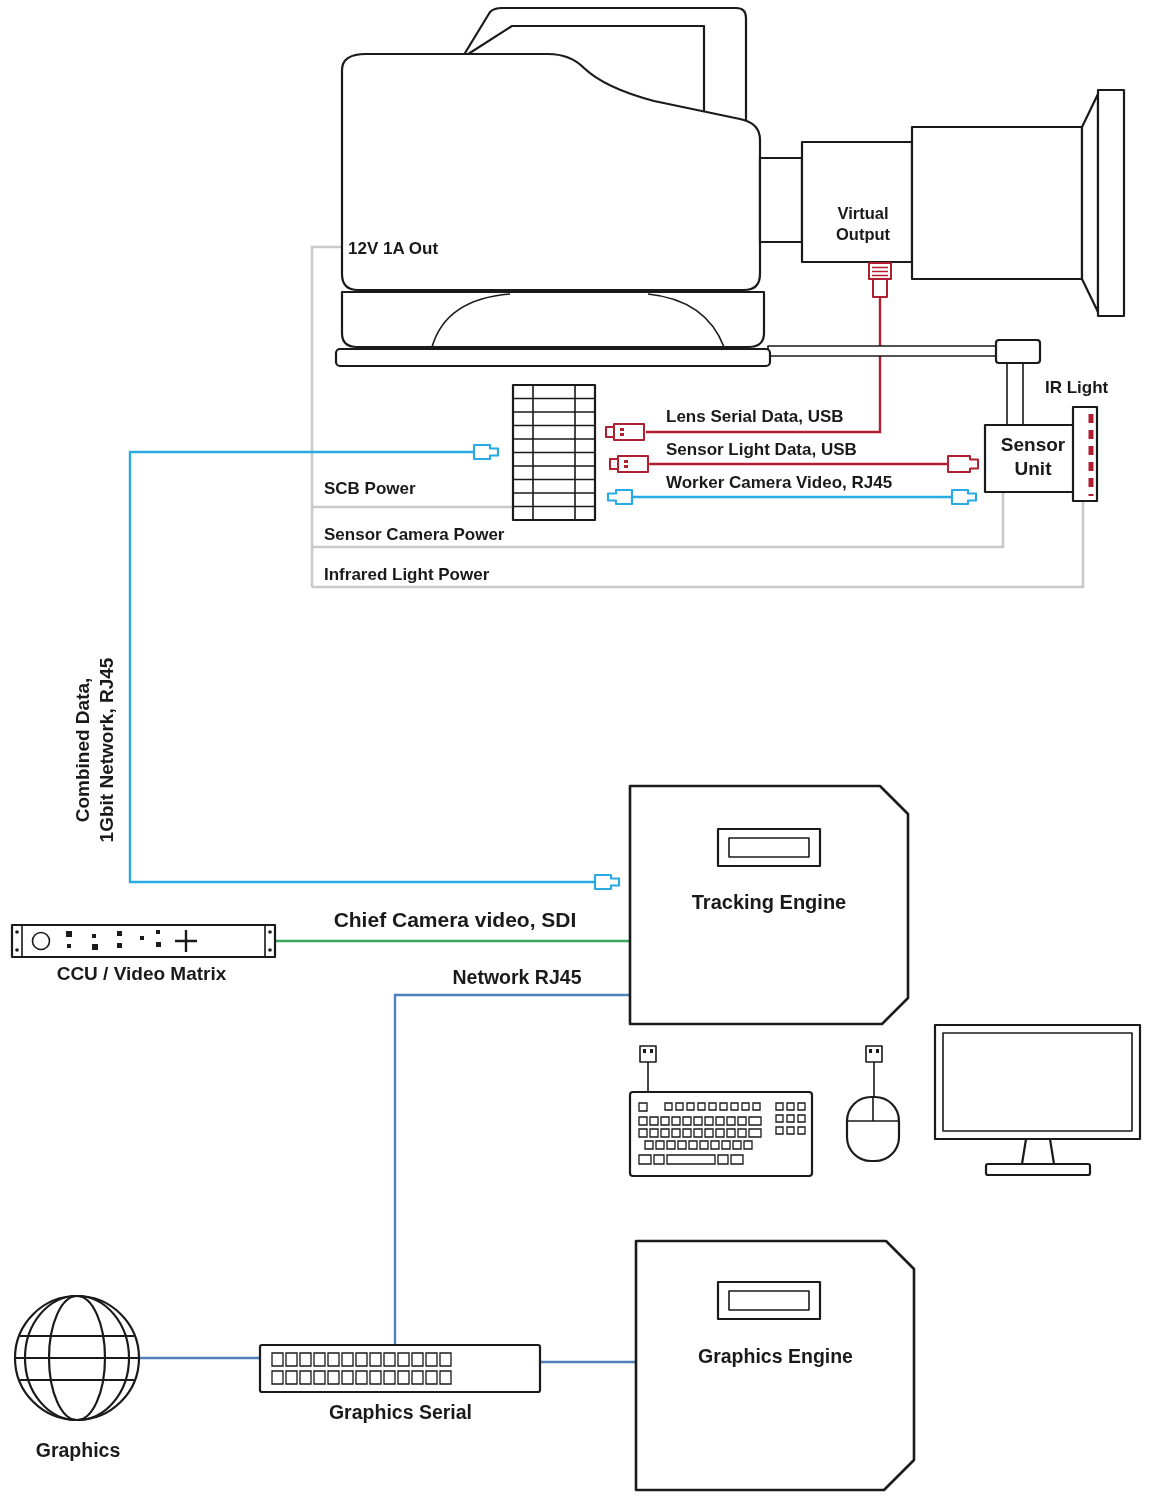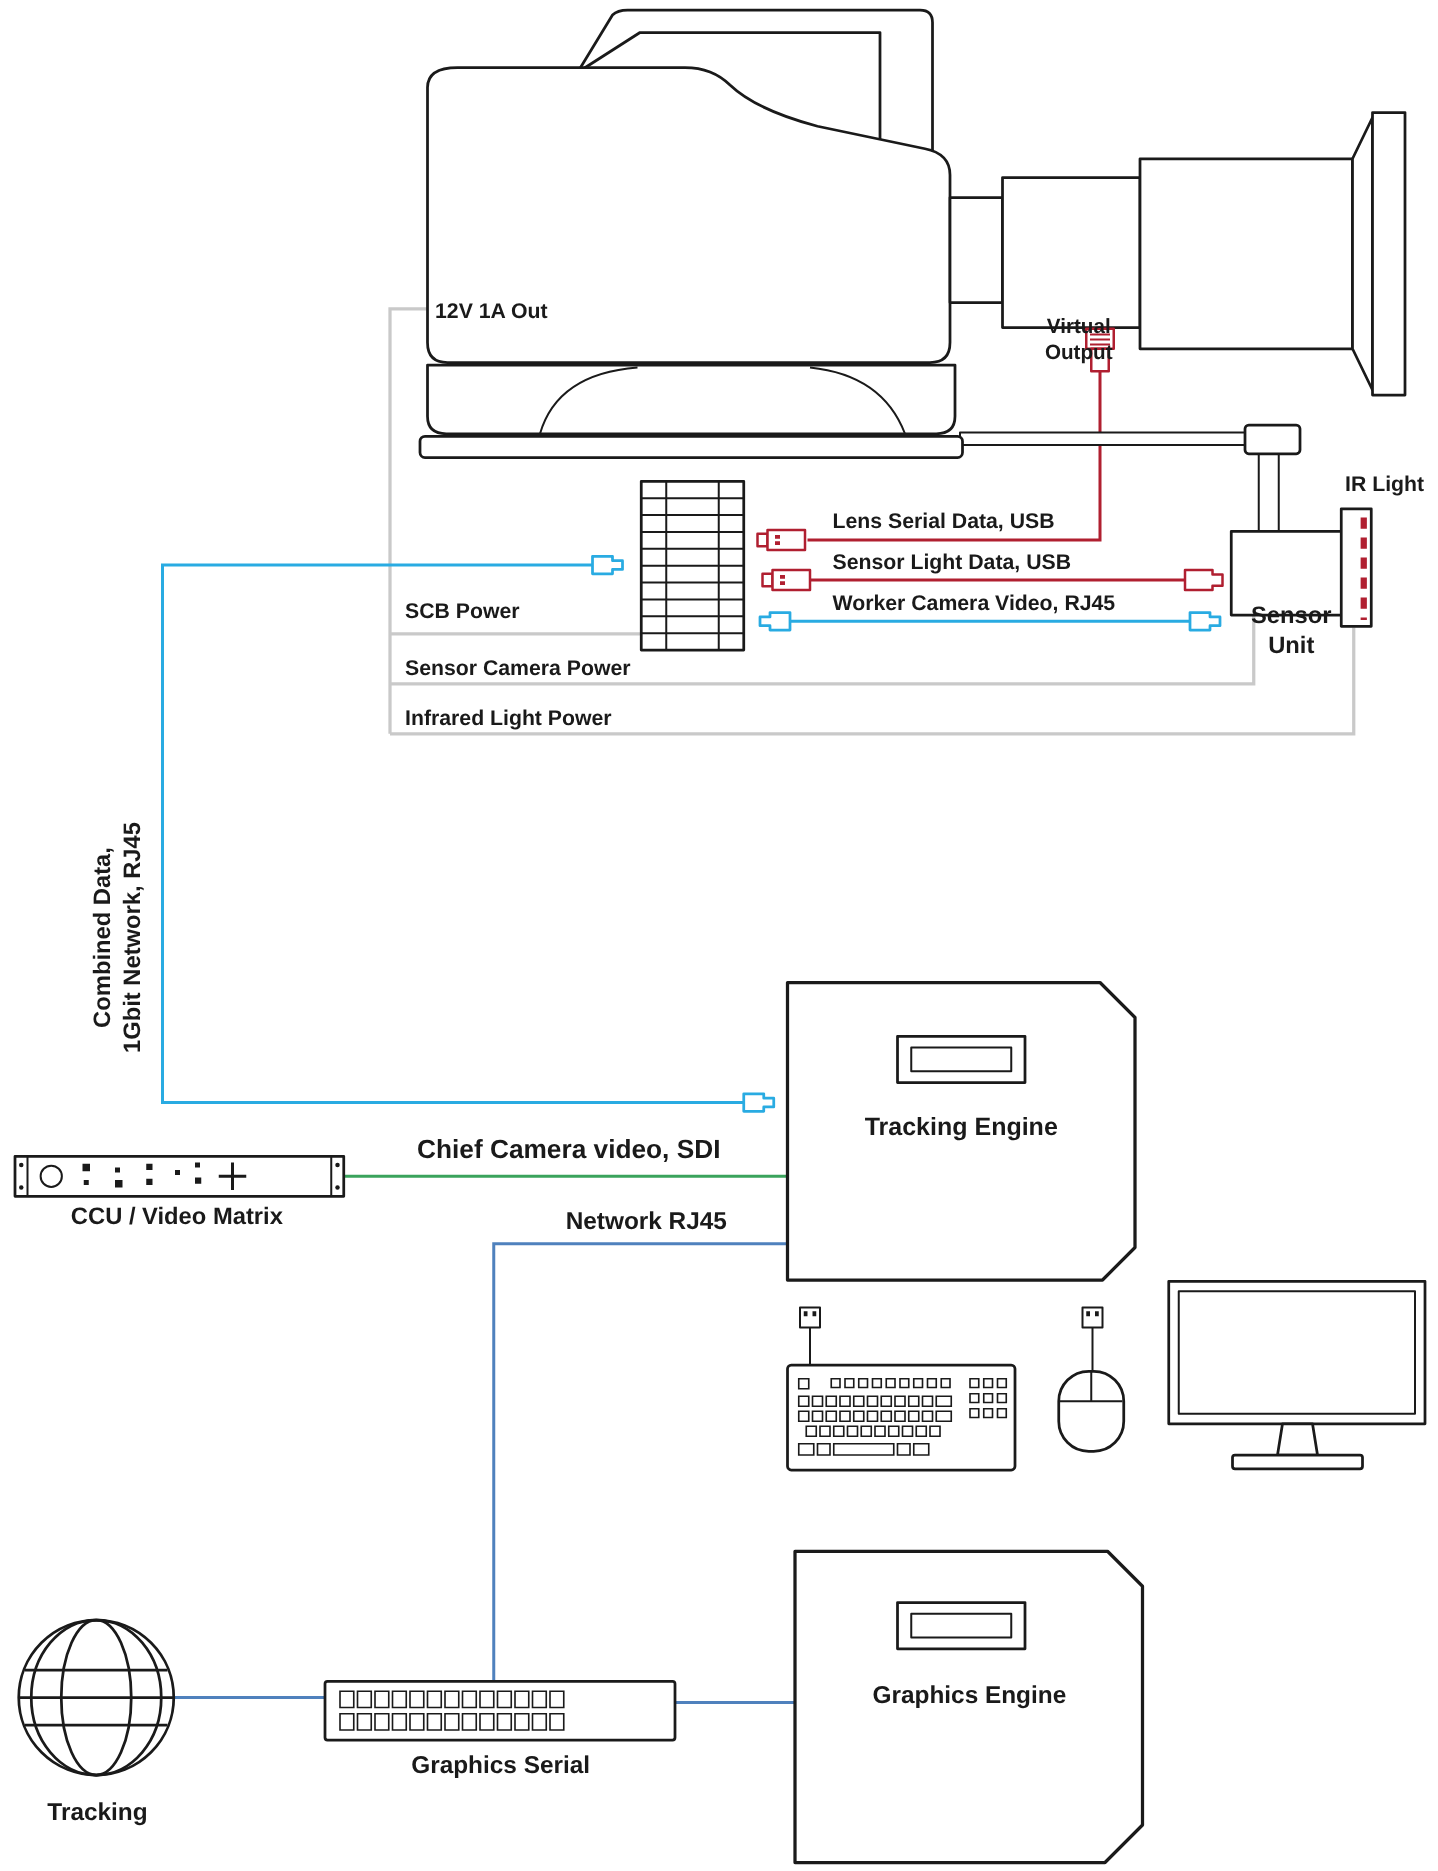--- a/index.html
+++ b/index.html
@@ -9,21 +9,21 @@
     --power-gray:#c9c9c9;
     --graphics-blue:#4f81bd;
     --outline-black:#1a1a1a;
   }
   html,body{margin:0;padding:0;background:#fff;}
   body{font-family:"Liberation Sans",sans-serif;color:#1a1a1a;}
   .canvas{position:relative;width:1150px;height:1497px;background:#fff;overflow:hidden;}
   .canvas svg{position:absolute;left:0;top:0;}
   .lbl{position:absolute;font-size:17px;font-weight:600;line-height:1.25;white-space:nowrap;color:#1a1a1a;}
   .center{text-align:center;}
-  .wrap{white-space:normal;margin-top:48px;}
+  .wrap{white-space:normal;}
   .lbl-rot{transform:rotate(-90deg);}
   
   .ol{fill:#fff;stroke:var(--outline-black);stroke-width:2.2;stroke-linejoin:round;}
   .ol-thin{fill:#fff;stroke:var(--outline-black);stroke-width:1.6;stroke-linejoin:round;}
   .detail{fill:none;stroke:var(--outline-black);stroke-width:1.6;}
   .key{fill:#fff;stroke:var(--outline-black);stroke-width:1.3;}
   .glb{fill:none;stroke:var(--outline-black);stroke-width:2.2;}
   .ln{fill:none;stroke-width:2.4;}
   .cyan{stroke:var(--network-cyan);}
   .red{stroke:var(--usb-red);}
@@ -216,36 +216,36 @@
     <g>
       <circle class="glb" cx="77" cy="1358" r="62"></circle>
       <ellipse class="glb" cx="77" cy="1358" rx="28" ry="62"></ellipse>
       <ellipse class="glb" cx="77" cy="1358" rx="52" ry="62"></ellipse>
       <path class="glb" d="M20,1336H134 M20,1380H134 M15,1358H139"></path>
     </g>
   </svg>
 
   <div class="lbl" style="left:348px;top:238px">12V 1A Out</div>
   <div class="lbl wrap center" style="left:818px;top:203px;width:90px;font-size:16.5px">Virtual Output</div>
-  <div class="lbl" style="left:1076px;top:377px">IR Light</div>
+  <div class="lbl" style="left:1045px;top:377px">IR Light</div>
   <div class="lbl wrap center" style="left:998px;top:433px;width:70px;font-size:19px">Sensor Unit</div>
 
   <div class="lbl" style="left:666px;top:406px">Lens Serial Data, USB</div>
   <div class="lbl" style="left:666px;top:439px">Sensor Light Data, USB</div>
   <div class="lbl" style="left:666px;top:472px">Worker Camera Video, RJ45</div>
   <div class="lbl" style="left:324px;top:478px">SCB Power</div>
   <div class="lbl" style="left:324px;top:524px">Sensor Camera Power</div>
   <div class="lbl" style="left:324px;top:564px">Infrared Light Power</div>
 
   <div class="lbl lbl-rot center" style="left:-18px;top:724px;width:230px;height:52px;font-size:19px">
     <div>Combined Data,</div>
     <div>1Gbit Network, RJ45</div>
   </div>
 
   <div class="lbl center" style="left:640px;top:890px;width:258px;font-size:20px">Tracking Engine</div>
   <div class="lbl center" style="left:8px;top:962px;width:267px;font-size:19px">CCU / Video Matrix</div>
   <div class="lbl center" style="left:330px;top:907px;width:250px;font-size:21px">Chief Camera video, SDI</div>
   <div class="lbl center" style="left:437px;top:965px;width:160px;font-size:19.5px">Network RJ45</div>
   <div class="lbl center" style="left:648px;top:1344px;width:255px;font-size:19.5px">Graphics Engine</div>
   <div class="lbl center" style="left:278px;top:1400px;width:245px;font-size:19.5px">Graphics Serial</div>
-  <div class="lbl center" style="left:17px;top:1438px;width:122px;font-size:19.5px">Tracking</div>
+  <div class="lbl center" style="left:17px;top:1438px;width:122px;font-size:19.5px">Graphics</div>
 
 </div>
 
 </body></html>

